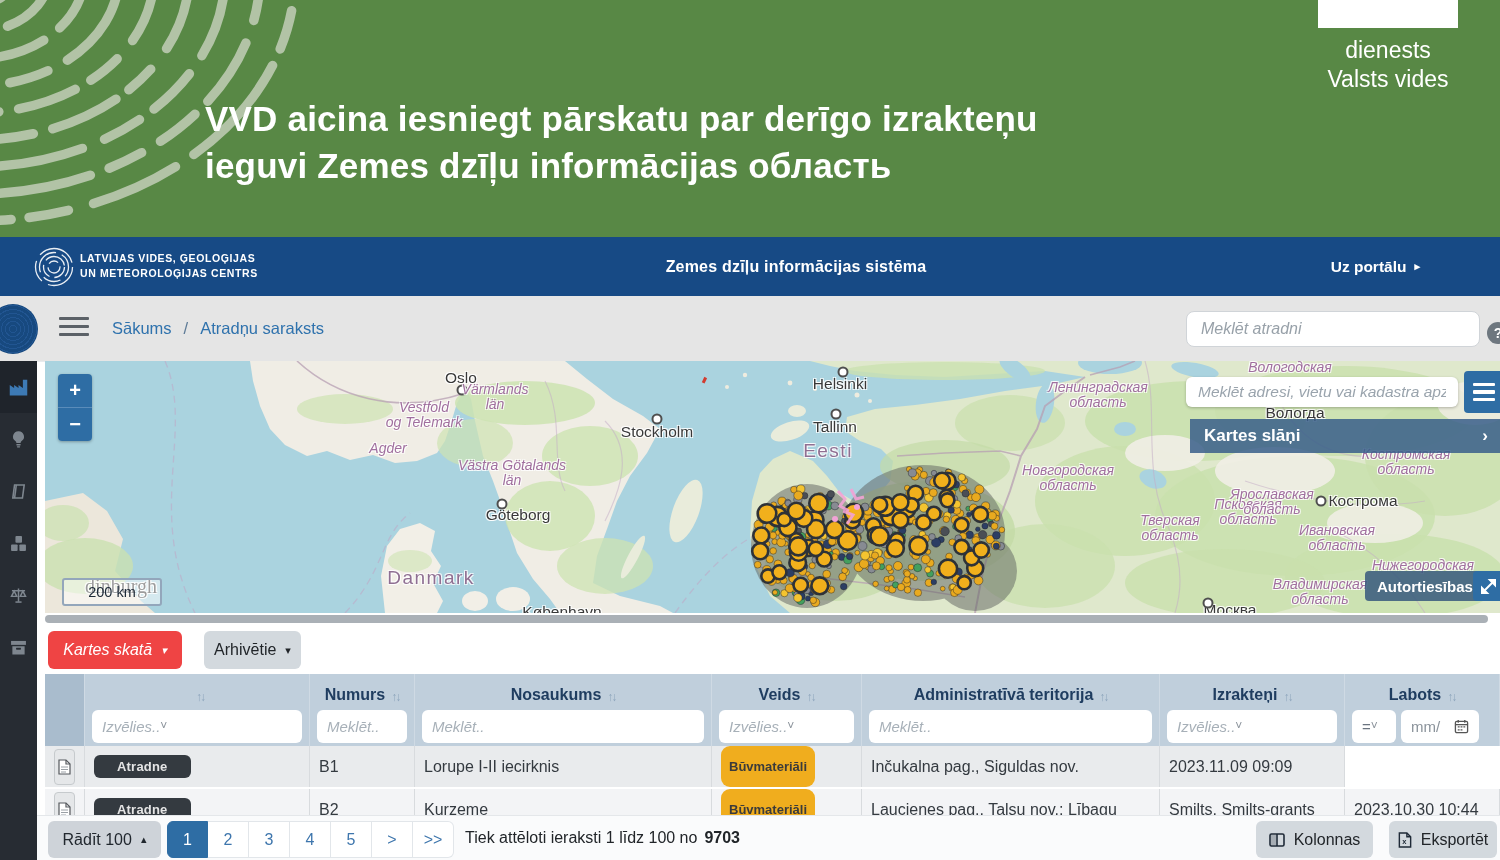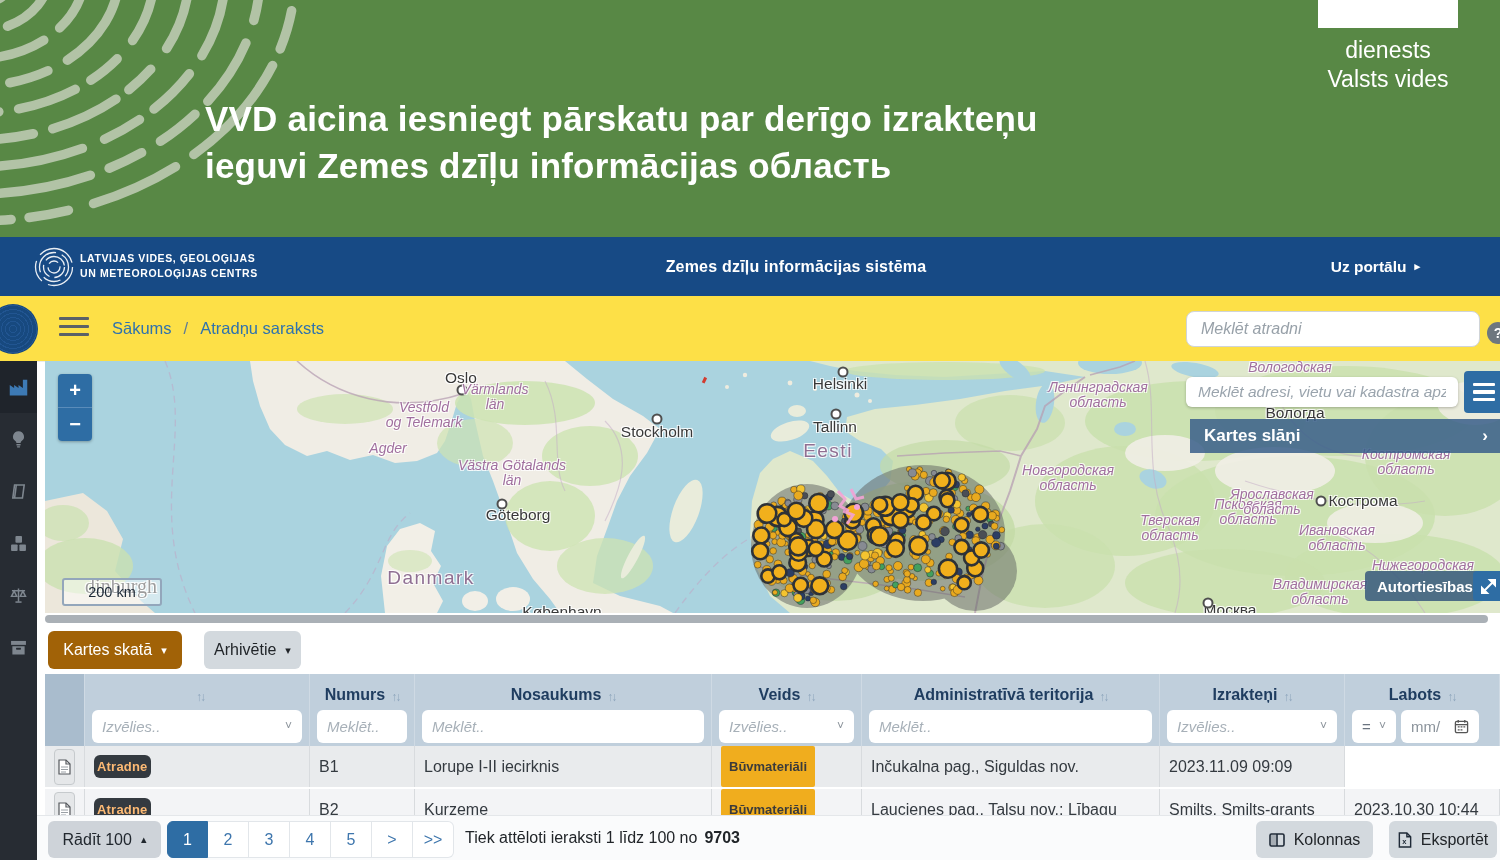--- a/index.html
+++ b/index.html
@@ -16,21 +16,21 @@
   
   .navbar{left:0;top:237px;width:1500px;height:59px;background:#174a85;}
   .nav-logo-ring{left:33px;top:9px;}
   .nav-logo-text{left:80px;top:14px;color:#fff;font-size:10.5px;font-weight:700;letter-spacing:.6px;line-height:1.45;}
   .nav-title{left:0;top:0;width:1500px;height:59px;display:flex;align-items:center;justify-content:center;
              color:#fff;font-size:16px;font-weight:700;letter-spacing:.2px;margin-left:46px;}
   .nav-portal{right:80px;top:0;height:59px;display:flex;align-items:center;color:#fff;font-size:15.5px;font-weight:600;cursor:pointer;}
   .nav-portal .tri{font-size:11px;margin-left:8px;}
 
   
-  .crumbbar{left:0;top:296px;width:1500px;height:65px;background:#fde047;border-bottom:1px solid #e8ebee;}
+  .crumbbar{left:0;top:296px;width:1500px;height:65px;background:#e5e5e5;border-bottom:1px solid #e8ebee;}
   .crumb-logo{left:-12px;top:8px;width:50px;height:50px;border-radius:50%;
       background:repeating-radial-gradient(circle at 50% 50%, #17497f 0 3px, #215591 3px 4px);}
   .hamburger{left:59px;top:21px;width:30px;height:22px;cursor:pointer;}
   .hamburger span{display:block;height:3px;background:#5b6167;margin-bottom:5px;border-radius:1px;}
   .crumbs{left:112px;top:0;height:65px;display:flex;align-items:center;font-size:16.5px;}
   .crumbs a{color:#2f72ad;text-decoration:none;}
   .crumb-sep{color:#5d7globe:#5d7a96;margin:0 12px;color:#5d7a96;}
   .crumb-search{left:1186px;top:15px;width:294px;height:36px;border:1px solid #d0d4d8;border-radius:8px;
       font-family:"Liberation Sans",sans-serif;font-style:italic;font-size:16px;color:#555;padding:0 14px;box-sizing:border-box;outline:none;}
   .crumb-search::placeholder{color:#98a1a9;}
@@ -75,53 +75,53 @@
       border-radius:3px;display:flex;align-items:center;justify-content:center;font-size:14.5px;color:#1d2a38;}
   .copyright-btn{left:1320px;top:210px;height:30px;background:rgba(54,88,125,.85);border-radius:4px;color:#fff;
       font-size:15px;font-weight:700;display:flex;align-items:center;padding:0 12px;cursor:pointer;}
   .expand-btn{left:1428px;top:210px;width:30px;height:30px;background:#2e6da4;border-radius:4px;color:#fff;
       display:flex;align-items:center;justify-content:center;cursor:pointer;}
 
   
   .hscroll{left:45px;top:615px;width:1443px;height:8px;background:#aab0b6;border-radius:4px;}
   .btn{display:flex;align-items:center;justify-content:center;border-radius:6px;font-size:16px;cursor:pointer;box-sizing:border-box;}
   .btn .caret{font-size:11px;margin-left:9px;}
-  .btn-primary{background:#a16207;color:#fff;}
+  .btn-primary{background:#ef4444;color:#fff;font-style:italic;}
   .btn-light{background:#d3d9de;color:#212529;}
   .tb-map{left:48px;top:631px;width:134px;height:38px;}
   .tb-arch{left:204px;top:631px;width:97px;height:38px;}
 
   
   .tbl{left:45px;top:674px;width:1455px;}
   .tr{display:grid;grid-template-columns:40px 225px 105px 297px 150px 298px 185px 155px;}
   .thead .cell{background:#c0cfdc;border-right:1px solid #cfdae4;}
   .thead .cell.c0{background:#a9bccd;}
   .th-label{height:30px;display:flex;align-items:flex-end;justify-content:center;padding-bottom:2px;
       font-size:16px;font-weight:700;color:#1f3d60;}
   .sort{font-size:12px;color:#8da5bc;font-weight:400;margin-left:6px;letter-spacing:-2px;}
   .th-filter{height:40px;display:flex;align-items:center;padding:0 7px;gap:5px;}
   .f-box{background:#fff;border-radius:6px;height:33px;flex:1;display:flex;align-items:center;
       padding:0 10px;box-sizing:border-box;color:#a7b0b8;font-size:15px;}
-  .f-box.select{justify-content:space-between;}
+  .f-box.select{justify-content:flex-start;}
   .f-box .ph{font-style:italic;}
   .f-box .chev{color:#8b939b;font-size:12px;}
   .f-input{background:#fff;border:none;border-radius:6px;height:33px;flex:1;min-width:0;
       font-family:"Liberation Sans",sans-serif;font-style:italic;font-size:15px;color:#555;padding:0 10px;box-sizing:border-box;outline:none;}
   .f-input::placeholder{color:#a7b0b8;}
   .f-eq{flex:0 0 44px;font-style:normal;color:#6b7480;}
   .f-date{flex:0 0 78px;font-style:normal;color:#8b939b;gap:2px;justify-content:space-between;}
   .tbody .tr{margin-top:0;border-bottom:2px solid #fff;}
   .tbody .tr.odd .cell{background:#e9ebed;}
   .tbody .tr.even .cell{background:#f3f4f6;}
   .tbody .cell{height:41px;display:flex;align-items:center;padding:0 9px;box-sizing:border-box;
       border-right:1px solid #d8dbde;font-size:16px;color:#343a40;overflow:hidden;white-space:nowrap;}
   .doc-btn{width:31px;height:34px;background:#e5e7e9;border:1px solid #c6cacd;border-radius:4px;
       display:flex;align-items:center;justify-content:center;cursor:pointer;color:#55595e;}
-  .badge-dark{background:#343a40;color:#fdba74;font-size:13px;font-weight:700;border-radius:6px;padding:4px 3px;letter-spacing:.2px;}
-  .badge-yellow{background:#f0ad1e;color:#3b3b3b;font-size:13px;font-weight:700;border-radius:2px;padding:13px 8px;}
+  .badge-dark{background:#343a40;color:#e5e5e5;font-size:13px;font-weight:700;border-radius:6px;padding:4px 23px;letter-spacing:.2px;}
+  .badge-yellow{background:#f0ad1e;color:#3b3b3b;font-size:13px;font-weight:700;border-radius:9px;padding:13px 8px;}
 
   
   .footer{left:37px;top:816px;width:1463px;height:44px;background:#fafbfc;box-shadow:0 -1px 0 #e4e7ea;z-index:10;}
   .pgsize{left:11px;top:5px;width:113px;height:37px;background:#ced3d9;color:#21272e;}
   .pager{left:130px;top:5px;height:37px;display:flex;}
   .pager .pg{width:41px;height:37px;background:#fff;border:1px solid #e2e6ea;border-left:none;color:#3e76ad;
       font-size:16px;display:flex;align-items:center;justify-content:center;cursor:pointer;box-sizing:border-box;}
   .pager .pg:first-child{border-left:1px solid #e2e6ea;border-radius:6px 0 0 6px;}
   .pager .pg:last-child{border-radius:0 6px 6px 0;}
   .pager .pg.active{background:#2e6da4;border-color:#2e6da4;color:#fff;}

